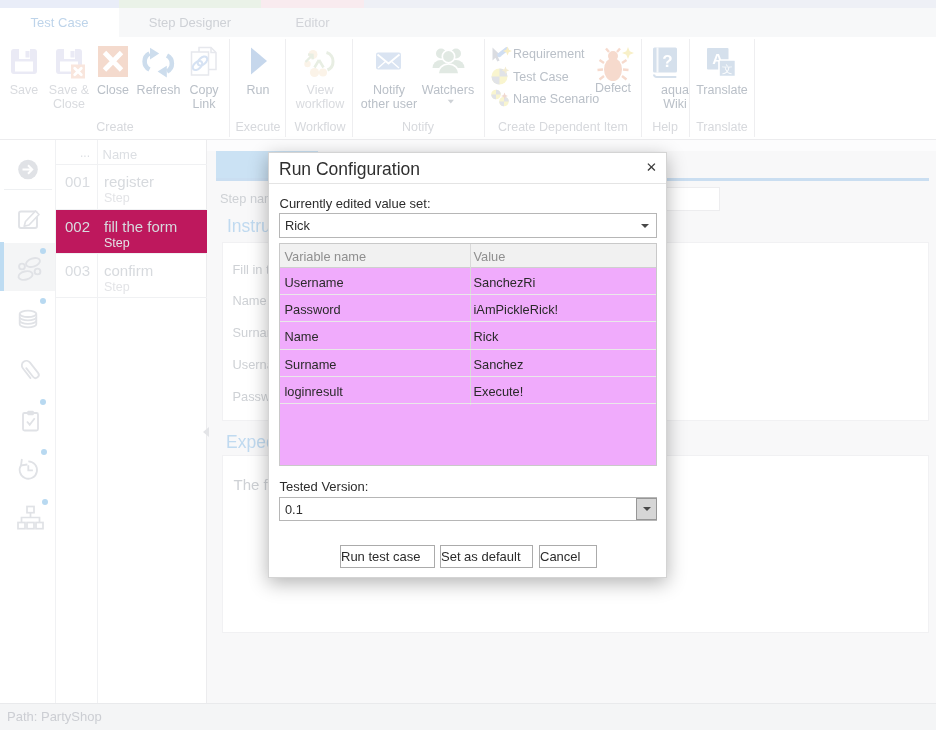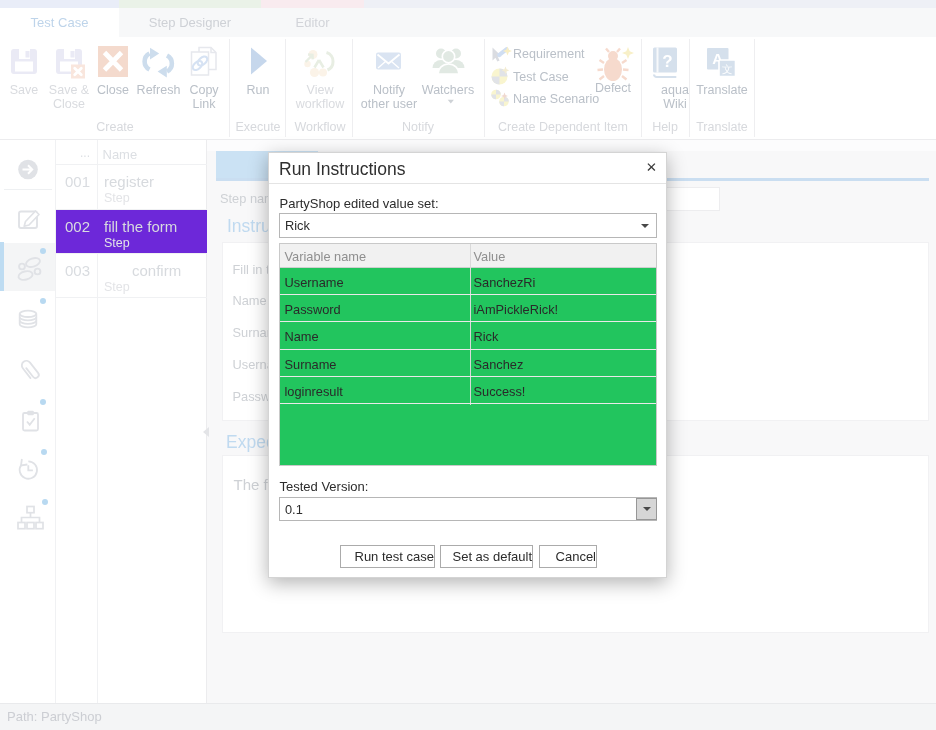--- a/index.html
+++ b/index.html
@@ -61,27 +61,27 @@
 
 
 #dialog { position:absolute; left:268px; top:152px; width:399px; height:426px; background:#fff; border:1px solid #d4d4d4; box-shadow:0 5px 18px rgba(0,0,0,0.30); }
 #dialog .title { position:absolute; left:10px; top:6px; font-size:17.5px; color:#2f2f2f; }
 #dialog .close { position:absolute; left:373.5px; top:6px; width:18px; height:18px; font-size:13.5px; color:#3a3a3a; text-align:center; line-height:18px; }
 #dialog .tsep { position:absolute; left:0; top:30px; width:397px; height:1px; background:#e4e4e4; }
 #dialog .lbl { position:absolute; left:10.5px; font-size:13px; color:#2c2c2c; }
 .combo { position:absolute; left:10px; width:378px; background:#fff; border:1px solid #b6b6b6; font-size:12.8px; color:#2c2c2c; }
 .combo .val { position:absolute; left:5px; top:50%; transform:translateY(-50%); }
 .caret { position:absolute; width:0; height:0; border-left:4px solid transparent; border-right:4px solid transparent; border-top:4.4px solid #484848; }
-#vtable { position:absolute; left:10px; top:90px; width:378px; height:223px; border:1px solid #c9c9c9; background:#22c55e; }
+#vtable { position:absolute; left:10px; top:90px; width:378px; height:223px; border:1px solid #c9c9c9; background:#f0abfc; }
 #vtable .thead { position:absolute; left:0; top:0; width:376px; height:24px; background:#f1f1f1; border-bottom:1px solid #cfcfcf; }
 #vtable .th { position:absolute; top:4.5px; font-size:12.8px; color:#8f8f8f; }
 #vtable .coldiv { position:absolute; left:189.5px; top:0; width:1px; background:#d9d9d9; }
 #vtable .trow { position:absolute; left:0; width:376px; height:27.2px; border-bottom:1px solid #e9e9e9; }
 #vtable .td { position:absolute; top:7px; font-size:12.8px; color:#2a2a2a; }
-#dialog .btn { position:absolute; top:392px; height:23px; border:1px solid #ababab; background:#fff; font-size:13px; color:#2b2b2b; text-align:right; line-height:21px; }
+#dialog .btn { position:absolute; top:392px; height:23px; border:1px solid #ababab; background:#fff; font-size:13px; color:#2b2b2b; text-align:left; line-height:21px; }
 </style>
 </head>
 <body>
 
 <div id="strip">
     <div class="s1"></div>
     <div class="s2"></div>
     <div class="s3"></div>
     <div class="s4"></div>
   </div>
@@ -268,28 +268,28 @@
   <div class="coldiv"></div>
   <div class="hrow">
     <span class="num" style="top:6px; font-size:12px; color:#dcdfe3;">...</span>
     <span class="title" style="top:6.5px; left:46.5px; font-size:13px; color:#dcdfe3;">Name</span>
   </div>
   <div class="row" style="top:24.5px; height:45.3px;">
     <span class="num" style="top:8px;">001</span>
     <span class="title" style="top:8px;">register</span>
     <span class="sub" style="top:26px;">Step</span>
   </div>
-  <div class="row" style="top:69.8px; background:#6d28d9;">
+  <div class="row" style="top:69.8px; background:#be185d;">
     <span class="num" style="top:8px;">002</span>
     <span class="title" style="top:8px;">fill the form</span>
     <span class="sub" style="top:26px;">Step</span>
   </div>
   <div class="row" style="top:114px;">
     <span class="num" style="top:8px;">003</span>
-    <span class="title" style="top:8px;margin-left:28px;">confirm</span>
+    <span class="title" style="top:8px;">confirm</span>
     <span class="sub" style="top:26px;">Step</span>
   </div>
 </div>
 
 <div id="content">
   <div class="abs" style="left:0;top:0;width:729px;height:11px;background:#fcfcfd;"></div>
   <div class="bluetab"></div>
   <div class="blueline"></div>
   <div class="inputbox"></div>
   <div class="ctext" style="left:13px; top:51px;">Step name</div>
@@ -304,24 +304,24 @@
   <div class="chead" style="left:19px; top:291.5px;">Expected result</div>
   <div class="panel" style="top:315.3px; height:177.7px;"></div>
   <div class="ctext" style="left:26.5px; top:336px; font-size:15px;">The form is filled</div>
 </div>
 
 <div id="statusbar">
     <span>Path: PartyShop</span>
   </div>
 
 <div id="dialog">
-  <div class="title">Run Instructions</div>
+  <div class="title">Run Configuration</div>
   <div class="close">✕</div>
   <div class="tsep"></div>
-  <div class="lbl" style="top:43px;">PartyShop edited value set:</div>
+  <div class="lbl" style="top:43px;">Currently edited value set:</div>
   <div class="combo" style="top:59.5px; height:25px;">
       <span class="val">Rick</span>
       <span class="caret" style="left:361px; top:10px;"></span>
     </div>
   <div id="vtable">
     <div class="thead">
       <div class="th" style="left:4.5px;">Variable name</div>
       <div class="th" style="left:193.5px;">Value</div>
       <div class="coldiv" style="height:24px;"></div>
     </div>
@@ -337,21 +337,21 @@
     <div class="trow" style="top:78.4px;">
         <span class="td" style="left:4.5px;">Name</span>
         <span class="td" style="left:193.5px;">Rick</span>
       </div>
     <div class="trow" style="top:105.6px;">
         <span class="td" style="left:4.5px;">Surname</span>
         <span class="td" style="left:193.5px;">Sanchez</span>
       </div>
     <div class="trow" style="top:132.8px;">
         <span class="td" style="left:4.5px;">loginresult</span>
-        <span class="td" style="left:193.5px;">Success!</span>
+        <span class="td" style="left:193.5px;">Execute!</span>
       </div>
   </div>
   <div class="lbl" style="top:326px;">Tested Version:</div>
   <div class="combo" style="top:343.5px; height:24.5px;">
     <span class="val">0.1</span>
     <span class="abs" style="left:355.5px; top:0.5px; width:21px; height:22px; background:#d6d6d6; border:1px solid #979797;"></span>
     <span class="caret" style="left:363px; top:9px;"></span>
   </div>
   <div class="btn" style="left:71px; width:95px;">Run test case</div>
   <div class="btn" style="left:171px; width:93px;">Set as default</div>

